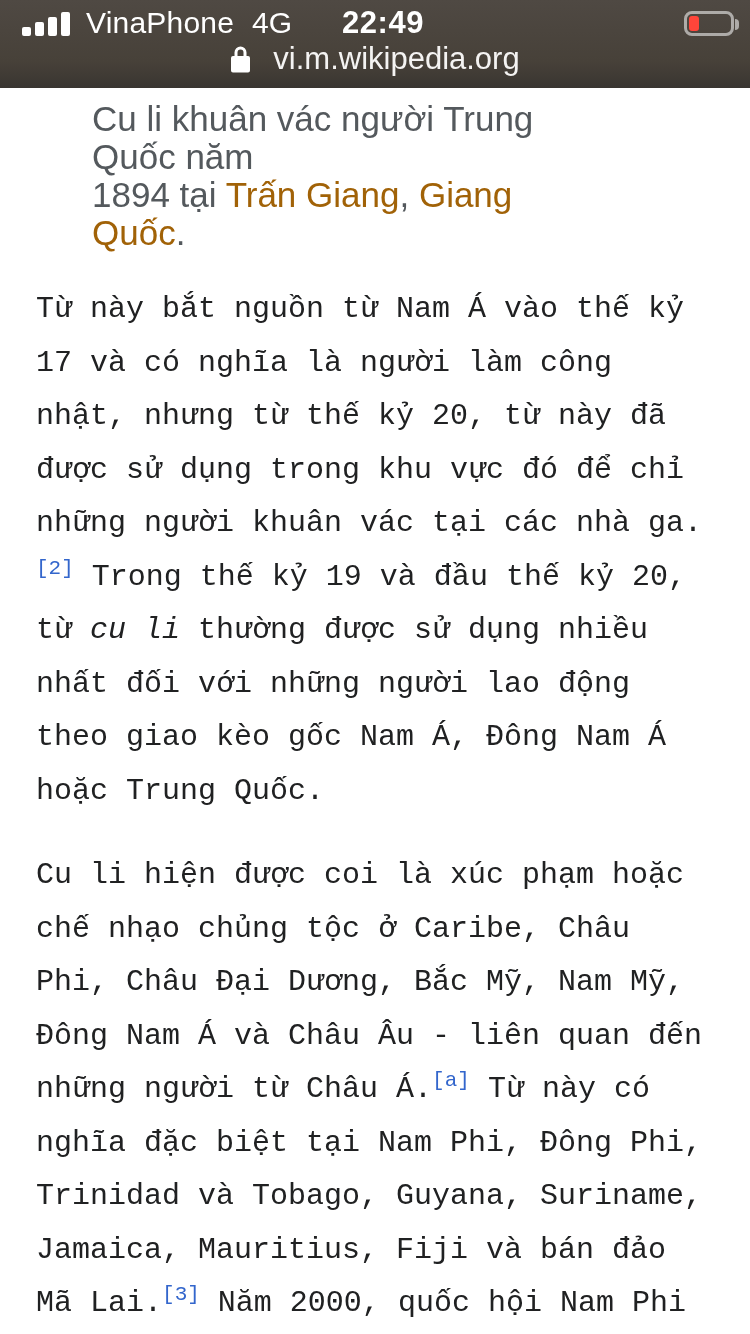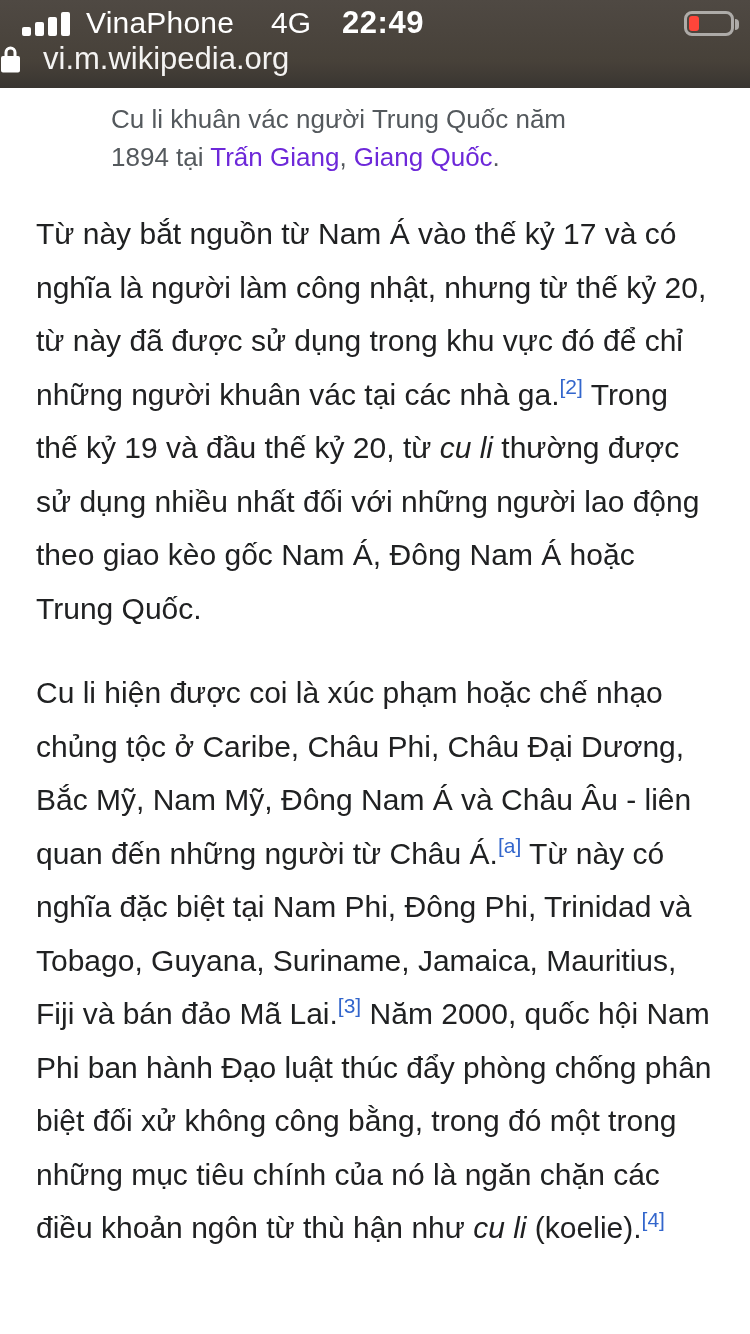--- a/index.html
+++ b/index.html
@@ -26,21 +26,21 @@
     position: absolute; left: 22px; top: 0;
     display: flex; align-items: center; gap: 16px; height: 34px;
   }
   .signal { display: flex; align-items: flex-end; gap: 4px; height: 25px; }
   .signal .bar { width: 9px; background: #ffffff; border-radius: 2px; display: inline-block; }
   .signal .b1 { height: 9px; }
   .signal .b2 { height: 14px; }
   .signal .b3 { height: 19px; }
   .signal .b4 { height: 24px; }
   .carrier { font-size: 30px; color: #ffffff; letter-spacing: 0.2px; }
-  .network { font-size: 30px; color: #ffffff; margin-left: 21px; }
+  .network { font-size: 30px; color: #ffffff; margin-left: 2px; }
   .sb-time {
     position: absolute; left: 16px; right: 0; top: 0;
     text-align: center; font-size: 31px; font-weight: 700;
     letter-spacing: 0.5px; line-height: 34px;
   }
   .battery {
     position: absolute; right: 16px; top: 5px;
     width: 50px; height: 25px;
     border: 3px solid rgba(255,255,255,0.55);
     border-radius: 8px;
@@ -50,47 +50,48 @@
     width: 10px; background: #ff453a; border-radius: 3px;
   }
   .battery-nub {
     position: absolute; right: -8px; top: 5px;
     width: 4px; height: 11px;
     background: rgba(255,255,255,0.55);
     border-radius: 0 4px 4px 0;
   }
   .sb-url {
     position: absolute; left: 0; right: 0; bottom: 11px; height: 36px;
-    display: flex; align-items: center; gap: 22px;
+    display: flex; justify-content: center; align-items: center; gap: 22px;
     font-size: 31px; font-weight: 500; color: #f4f3f2;
   }
   .lock { display: inline-flex; align-items: center; }
 
   
   .content {
     position: absolute; top: 88px; left: 0; right: 0; bottom: 0;
     background: #ffffff;
     padding: 12px 36px 0 36px;
     color: #202122;
   }
   .caption {
-    margin-left: 75px;
+    margin-left: 56px;
     width: 518px;
-    font-size: 26px;
+    font-size: 35px;
     line-height: 38px;
     color: #54595d;
     display: block;
   }
   .para {
     margin-top: 31px;
     font-size: 30px;
     line-height: 53.5px;
     color: #202122;
+    font-family: Liberation Mono, monospace;
   }
-  a.wlink { color: #6d28d9; text-decoration: none; cursor: pointer; }
+  a.wlink { color: #a16207; text-decoration: none; cursor: pointer; }
   sup.ref {
     font-size: 21px;
     color: #3366cc;
     line-height: 0;
     vertical-align: baseline;
     position: relative; top: -11px;
     cursor: pointer;
   }
   i { font-style: italic; }
 </style>

